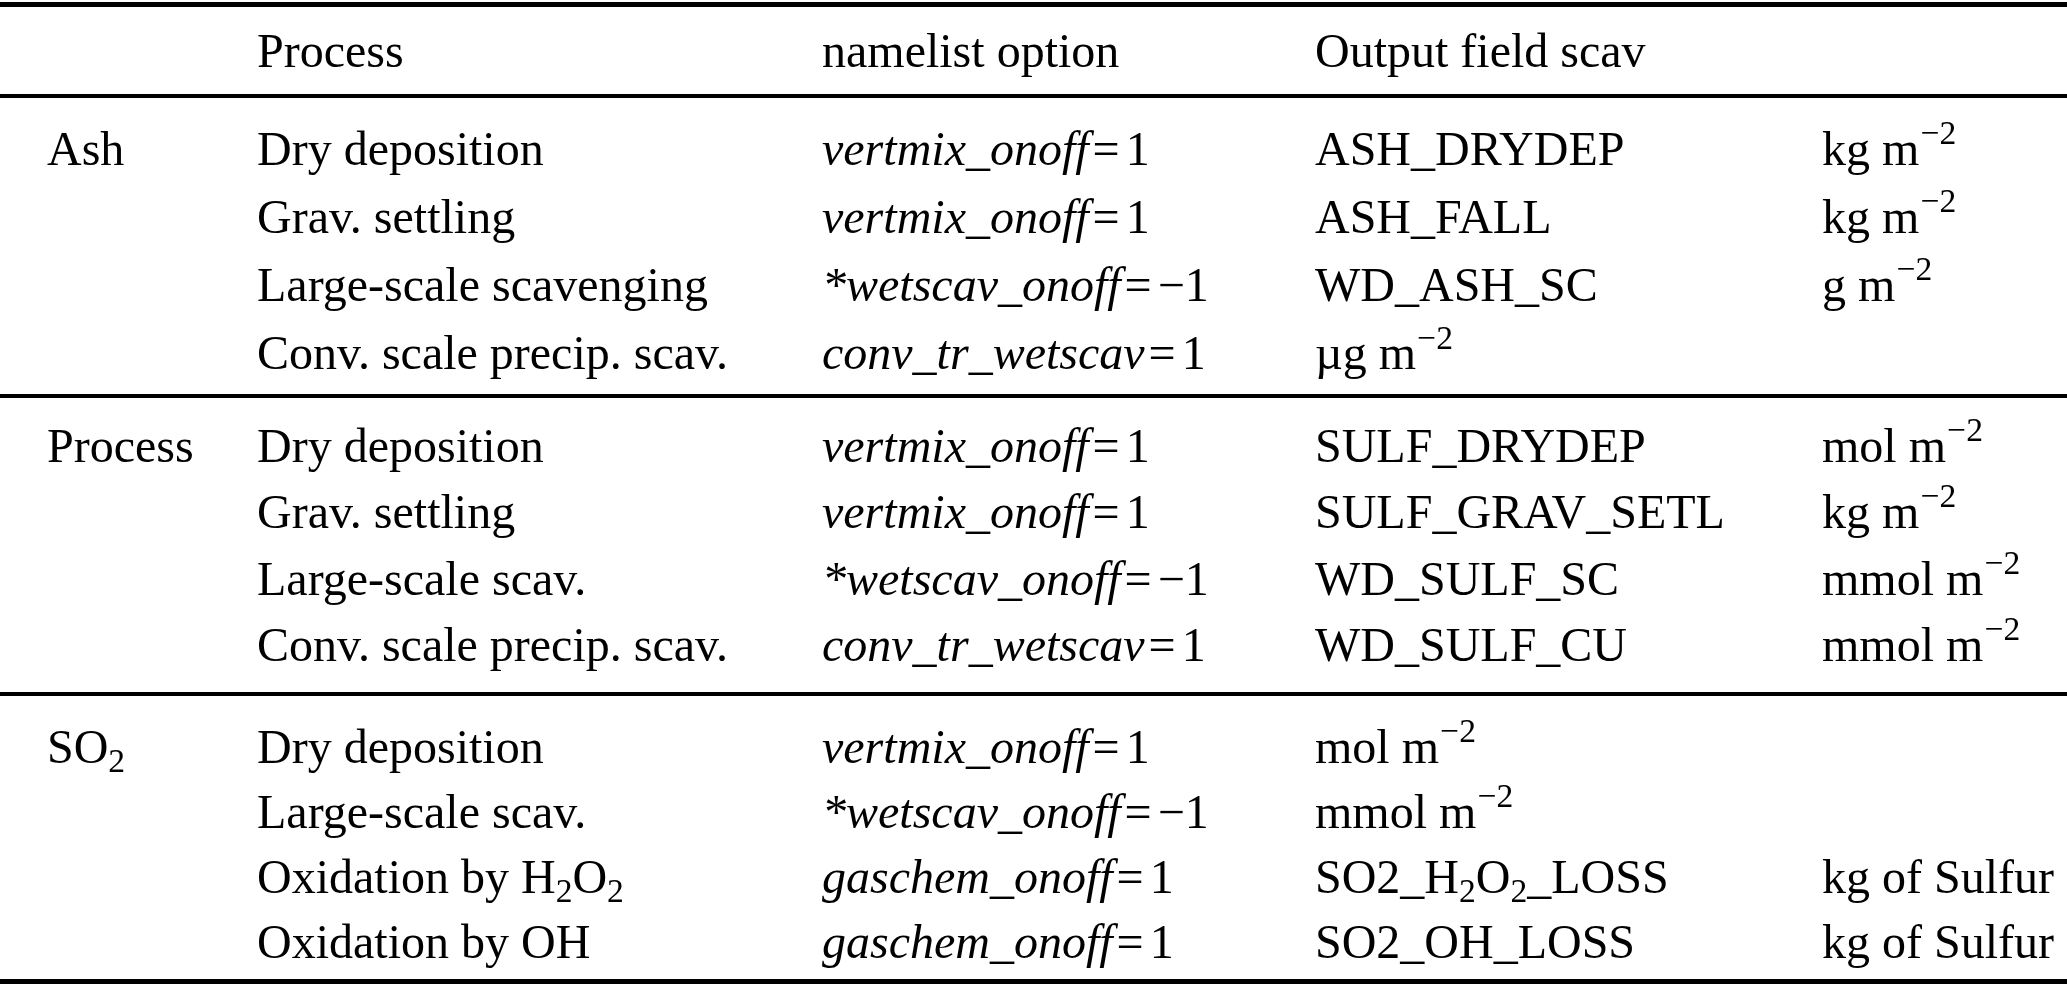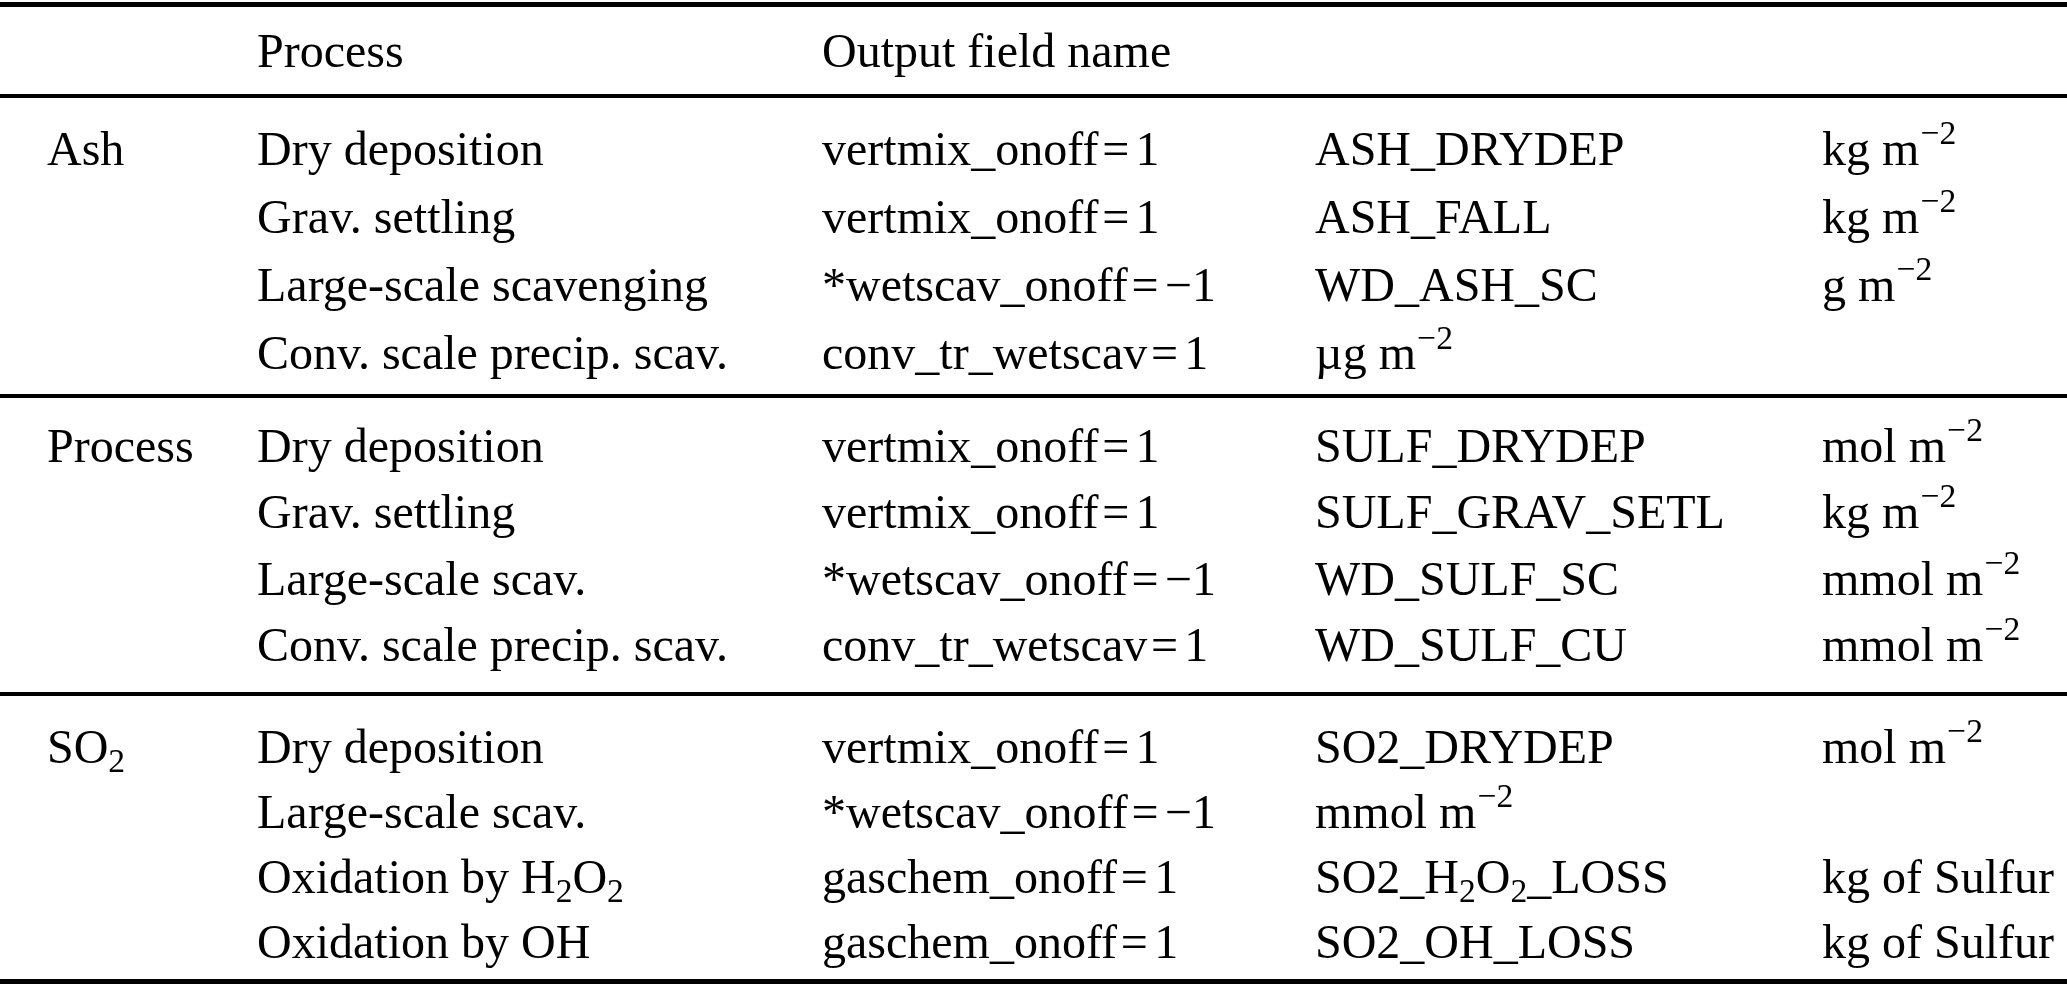--- a/index.html
+++ b/index.html
@@ -24,42 +24,43 @@
   }
   .row {
     flex:1 1 0;
     display:grid;
     grid-template-columns:210px 565px 493px 507px 1fr;
     align-items:center;
     padding-left:47px;
     box-sizing:border-box;
   }
   .cell { white-space:nowrap; }
-  .nm-var { }
+  .nm-var { font-style:italic; }
   .nm-val { margin-left:0.08em; word-spacing:-0.12em; }
   sup, sub { line-height:0; }
   sup { font-size:70%; vertical-align:0.62em; margin-left:0.04em; }
   sub { font-size:70%; vertical-align:-0.26em; }
 </style>
 </head>
 <body>
 
 <div class="page">
 
   <div class="rule thick" style="top:2px"></div>
   <div class="rule" style="top:94px"></div>
   <div class="rule" style="top:394px"></div>
   <div class="rule" style="top:692px"></div>
   <div class="rule thick" style="top:979px"></div>
 
   <section class="band" style="top:7px;height:87px">
     <div class="row">
       <div class="cell"></div>
       <div class="cell">Process</div>
-      <div class="cell">Output field name</div>
+      <div class="cell">namelist option</div>
+      <div class="cell">Output field scav</div>
     </div>
   </section>
 
   <section class="band" style="top:98px;height:315px;padding:16px 0 26px">
     <div class="row">
       <div class="cell">Ash</div>
       <div class="cell">Dry deposition</div>
       <div class="cell"><span class="nm-var">vertmix_onoff</span><span class="nm-val">= 1</span></div>
       <div class="cell">ASH_DRYDEP</div>
       <div class="cell">kg m<sup>−2</sup></div>
@@ -115,21 +116,20 @@
       <div class="cell">WD_SULF_CU</div>
       <div class="cell">mmol m<sup>−2</sup></div>
     </div>
   </section>
 
   <section class="band" style="top:696px;height:296px;padding:18px 0 18px">
     <div class="row">
       <div class="cell">SO<sub>2</sub></div>
       <div class="cell">Dry deposition</div>
       <div class="cell"><span class="nm-var">vertmix_onoff</span><span class="nm-val">= 1</span></div>
-      <div class="cell">SO2_DRYDEP</div>
       <div class="cell">mol m<sup>−2</sup></div>
     </div>
     <div class="row">
       <div class="cell"></div>
       <div class="cell">Large-scale scav.</div>
       <div class="cell"><span class="nm-var">*wetscav_onoff</span><span class="nm-val">= −1</span></div>
       <div class="cell">mmol m<sup>−2</sup></div>
     </div>
     <div class="row">
       <div class="cell"></div>

